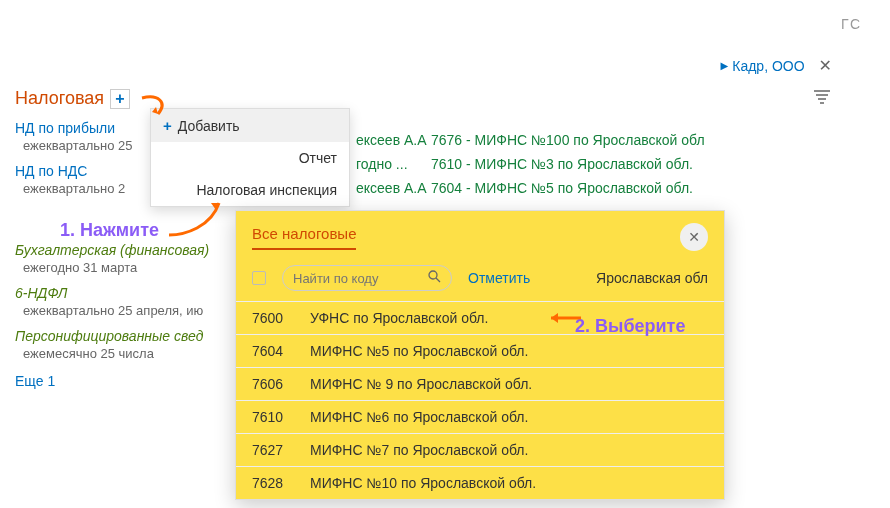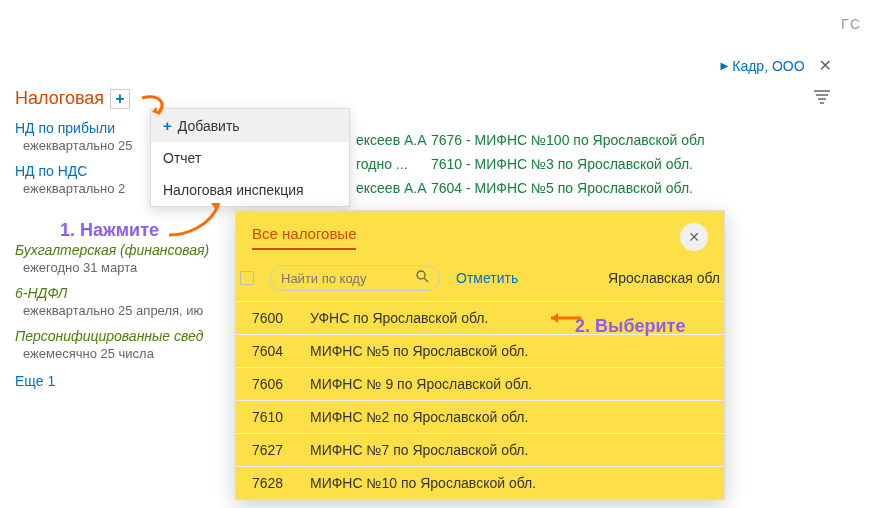--- a/index.html
+++ b/index.html
@@ -20,27 +20,27 @@
   .report-title.black { color:#4d7c0f; font-weight:400;font-style:italic; }
   .report-sub { color:#666; font-size:13px; margin-top:2px; margin-left:8px; }
   .more-link { color:#0070c0; font-size:14px; cursor:pointer; margin-top:2px; display:inline-block;}
   .right-col { position:absolute; left:350px; top:128px; font-size:14px; color:#333; }
   .right-fns { position:absolute; left:425px; top:128px; font-size:14px; color:#333; line-height: 24px; }
   .rc-line { line-height: 24px; color:#15803d;margin-left:6px;}
   
   .dropdown { position:absolute; left:150px; top:108px; width:200px; background:#fff; border:1px solid #ddd; box-shadow:0 4px 12px rgba(0,0,0,.15); z-index:5; }
   .dd-head { background:#f0f0f0; padding:8px 12px; color:#333; font-weight:normal; display:flex; align-items:center; gap:6px; }
   .dd-head .pl { color:#0070c0; font-weight:bold; font-size:15px; }
-  .dd-item { padding:8px 12px; color:#333; cursor:pointer; }
+  .dd-item { padding:8px 12px; color:#333; cursor:pointer;text-align:right; }
   
   .popup { position:absolute; left:235px; top:210px; width:490px; background:#fde047; border:1px solid #ddd; box-shadow:0 6px 20px rgba(0,0,0,.2); z-index:10; }
   .popup-head { padding:12px 16px 8px; display:flex; align-items:center; justify-content:space-between; }
   .popup-title { color:#d04a02; font-size:15px; border-bottom:2px solid #d04a02; padding-bottom:6px; display:inline-block; }
   .popup-close { width:28px; height:28px; border-radius:50%; background:#f0f0f0; display:flex; align-items:center; justify-content:center; color:#666; cursor:pointer; font-size:14px; }
-  .popup-search { padding:6px 4px 10px; display:flex; align-items:center; gap:16px; }
+  .popup-search { padding:6px 16px 10px; display:flex; align-items:center; gap:16px; }
   .search-pill { border:1px solid #ccc; border-radius:14px; padding:4px 10px; display:flex; align-items:center; gap:6px; width:170px; }
   .search-pill input { border:0; outline:0; width:100%; font-size:13px; color:#666; background:transparent; }
   .sicon { color:#666; font-size:13px; }
   .mark-link { color:#0070c0; cursor:pointer; font-size:14px; }
   .region { color:#333; font-size:14px; margin-left:auto; }
   .popup-list { }
   .popup-row { display:flex; gap:18px; padding:8px 16px; border-top:1px solid #eee; cursor:pointer; font-size:14px;}
   .code { width:40px; color:#333; }
   .pname { color:#333; }
   
@@ -157,21 +157,21 @@
     <div class="popup-row">
         <span class="code">7604</span>
         <span class="pname">МИФНС №5 по Ярославской обл.</span>
       </div>
     <div class="popup-row">
         <span class="code">7606</span>
         <span class="pname">МИФНС № 9 по Ярославской обл.</span>
       </div>
     <div class="popup-row">
         <span class="code">7610</span>
-        <span class="pname">МИФНС №2 по Ярославской обл.</span>
+        <span class="pname">МИФНС №6 по Ярославской обл.</span>
       </div>
     <div class="popup-row">
         <span class="code">7627</span>
         <span class="pname">МИФНС №7 по Ярославской обл.</span>
       </div>
     <div class="popup-row">
         <span class="code">7628</span>
         <span class="pname">МИФНС №10 по Ярославской обл.</span>
       </div>
   </div>

